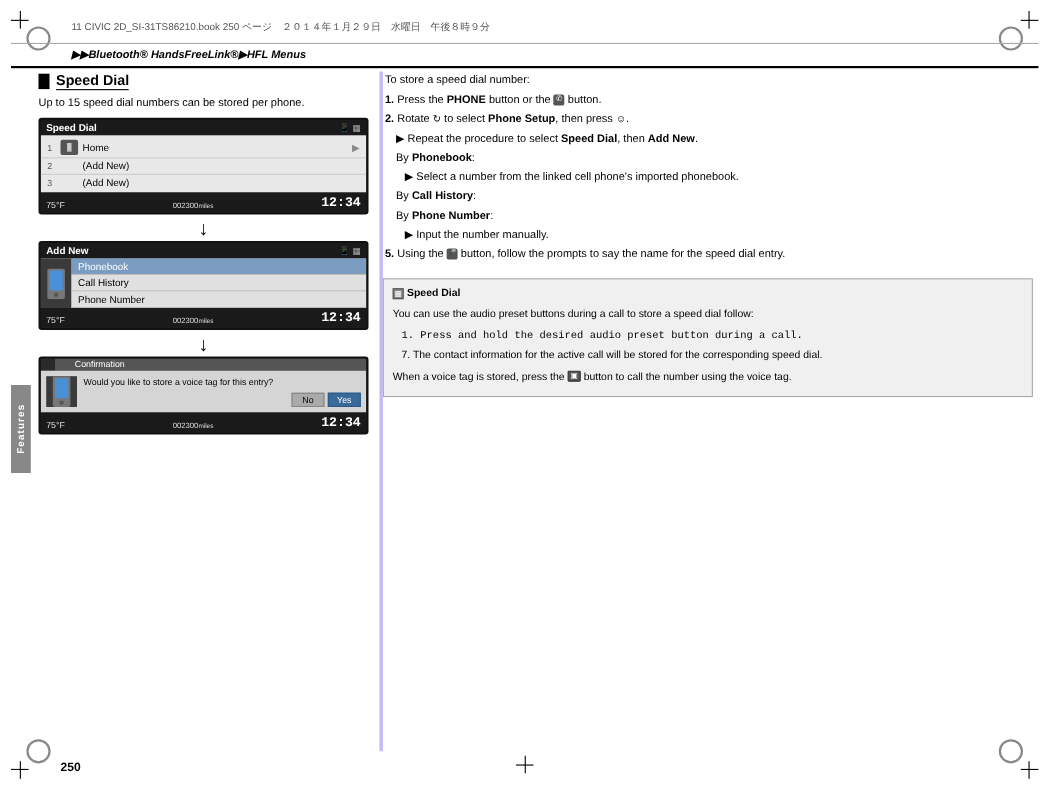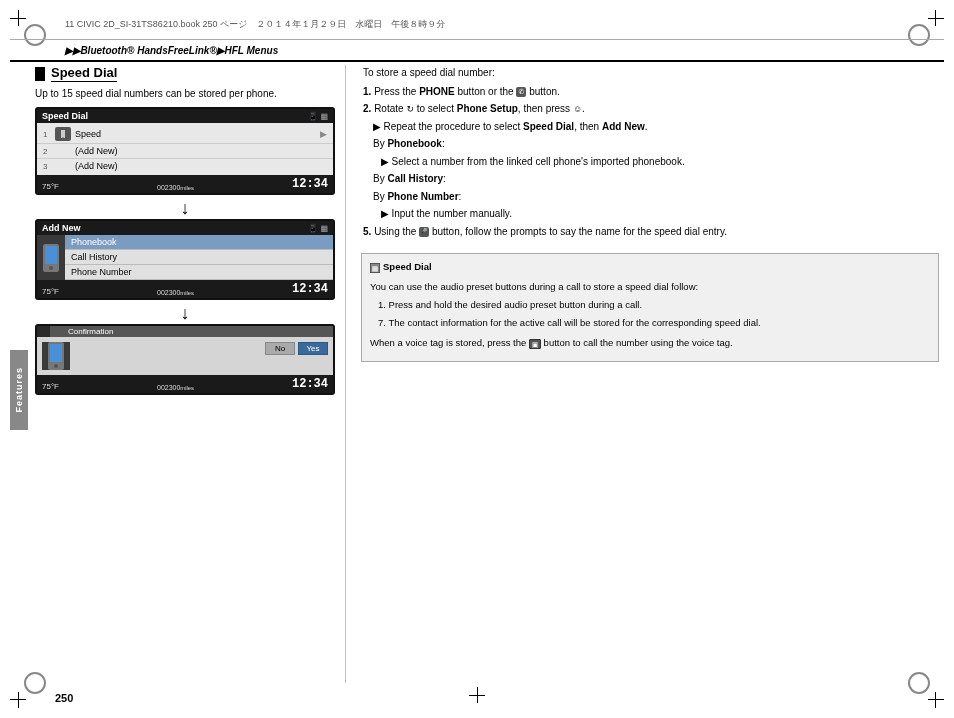--- a/index.html
+++ b/index.html
@@ -121,22 +121,21 @@
     
     .left-col {
       width: 310px;
       flex-shrink: 0;
       padding-right: 10px;
     }
 
     
     .right-col {
       flex: 1;
-      padding-left: 15px;
-      border-left: 1px solid #c4b5fd;
+      border-left: 3px solid #c4b5fd;
     }
 
     
     .section-title {
       display: flex;
       align-items: center;
       gap: 6px;
       margin-bottom: 6px;
     }
     .section-title-box {
@@ -434,21 +433,21 @@
       <div class="screen-body">
 
         <div class="screen-row">
           <span class="row-num">1</span>
           <div class="row-icon">
             <svg viewBox="0 0 10 10">
                 <path d="M3 1h4v8H3z" fill="#ccc"></path>
                 <rect x="4" y="8" width="2" height="1" fill="#999"></rect>
               </svg>
           </div>
-          <span class="row-label">Speed</span>
+          <span class="row-label">Home</span>
           <span class="row-arrow">▶</span>
         </div>
 
         <div class="screen-row">
           <span class="row-num">2</span>
           <span class="row-label" style="padding-left:20px;">(Add New)</span>
         </div>
 
         <div class="screen-row">
           <span class="row-num">3</span>
@@ -503,20 +502,21 @@
       <div style="display:flex; background:#d5d5d5; padding:5px;">
 
         <div style="background:#3a3a3a; width:28px; margin-right:6px; display:flex; align-items:center; justify-content:center;">
           <svg width="18" height="28" viewBox="0 0 18 28">
             <rect x="1" y="0" width="16" height="28" rx="2" fill="#777"></rect>
             <rect x="3" y="2" width="12" height="18" fill="#4a90d9"></rect>
             <circle cx="9" cy="24" r="2" fill="#555"></circle>
           </svg>
         </div>
         <div style="flex:1;">
+          <div style="font-size:8px; line-height:1.4; margin-bottom:4px;">Would you like to store a voice tag for this entry?</div>
           <div style="display:flex; justify-content:flex-end; gap:3px;">
             <div class="confirm-btn">No</div>
             <div class="confirm-btn selected">Yes</div>
           </div>
         </div>
       </div>
       <div class="screen-footer">
         <span class="footer-temp">75°F</span>
         <span class="footer-miles">002300<small>miles</small></span>
         <span class="footer-time">12:34</span>
@@ -567,21 +567,21 @@
       </div>
 
     </div>
 
     <div class="sidebar-note">
       <div class="sidebar-note-title">
         <span class="sidebar-note-icon">▦</span>
         <strong>Speed Dial</strong>
       </div>
       <p>You can use the audio preset buttons during a call to store a speed dial follow:</p>
-      <p style="margin-left:8px;">1.  Press and hold the desired audio preset button during a call.</p>
+      <p style="margin-left:8px;font-family:Liberation Mono, monospace;">1.  Press and hold the desired audio preset button during a call.</p>
       <p style="margin-left:8px; margin-bottom:6px;">7.  The contact information for the active call will be stored for the corresponding speed dial.</p>
       <p>When a voice tag is stored, press the <span style="display:inline-block;width:12px;height:10px;background:#555;border:1px solid #333;vertical-align:middle;font-size:7px;text-align:center;line-height:10px;color:#fff;border-radius:1px;">▣</span> button to call the number using the voice tag.</p>
     </div>
 
   </div>
 
 </div>
 
 <div class="page-num">250</div>
 

